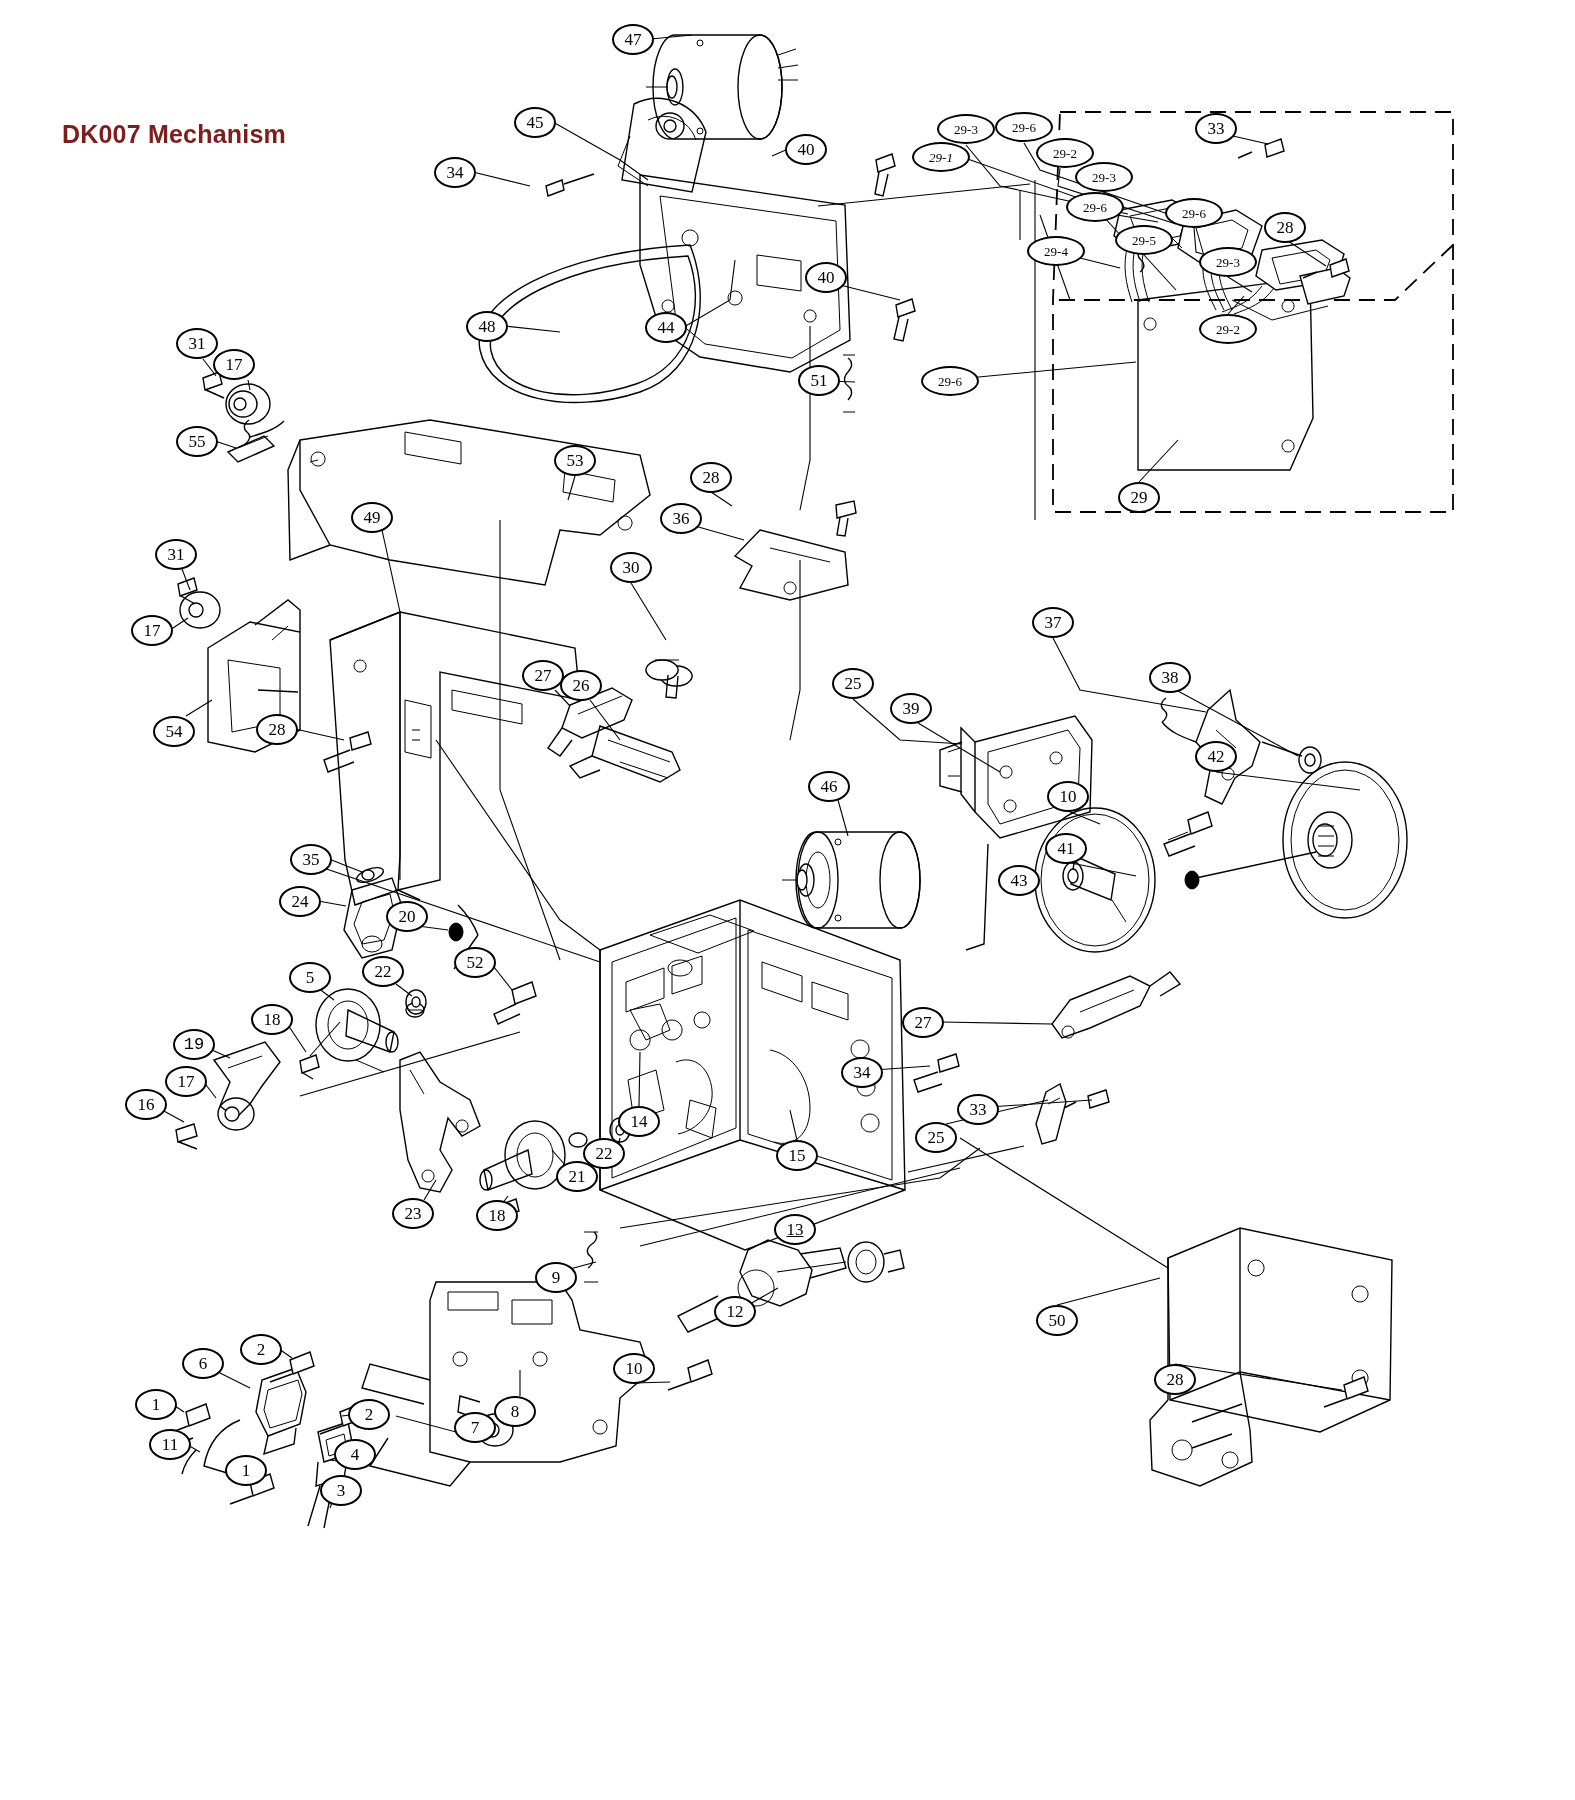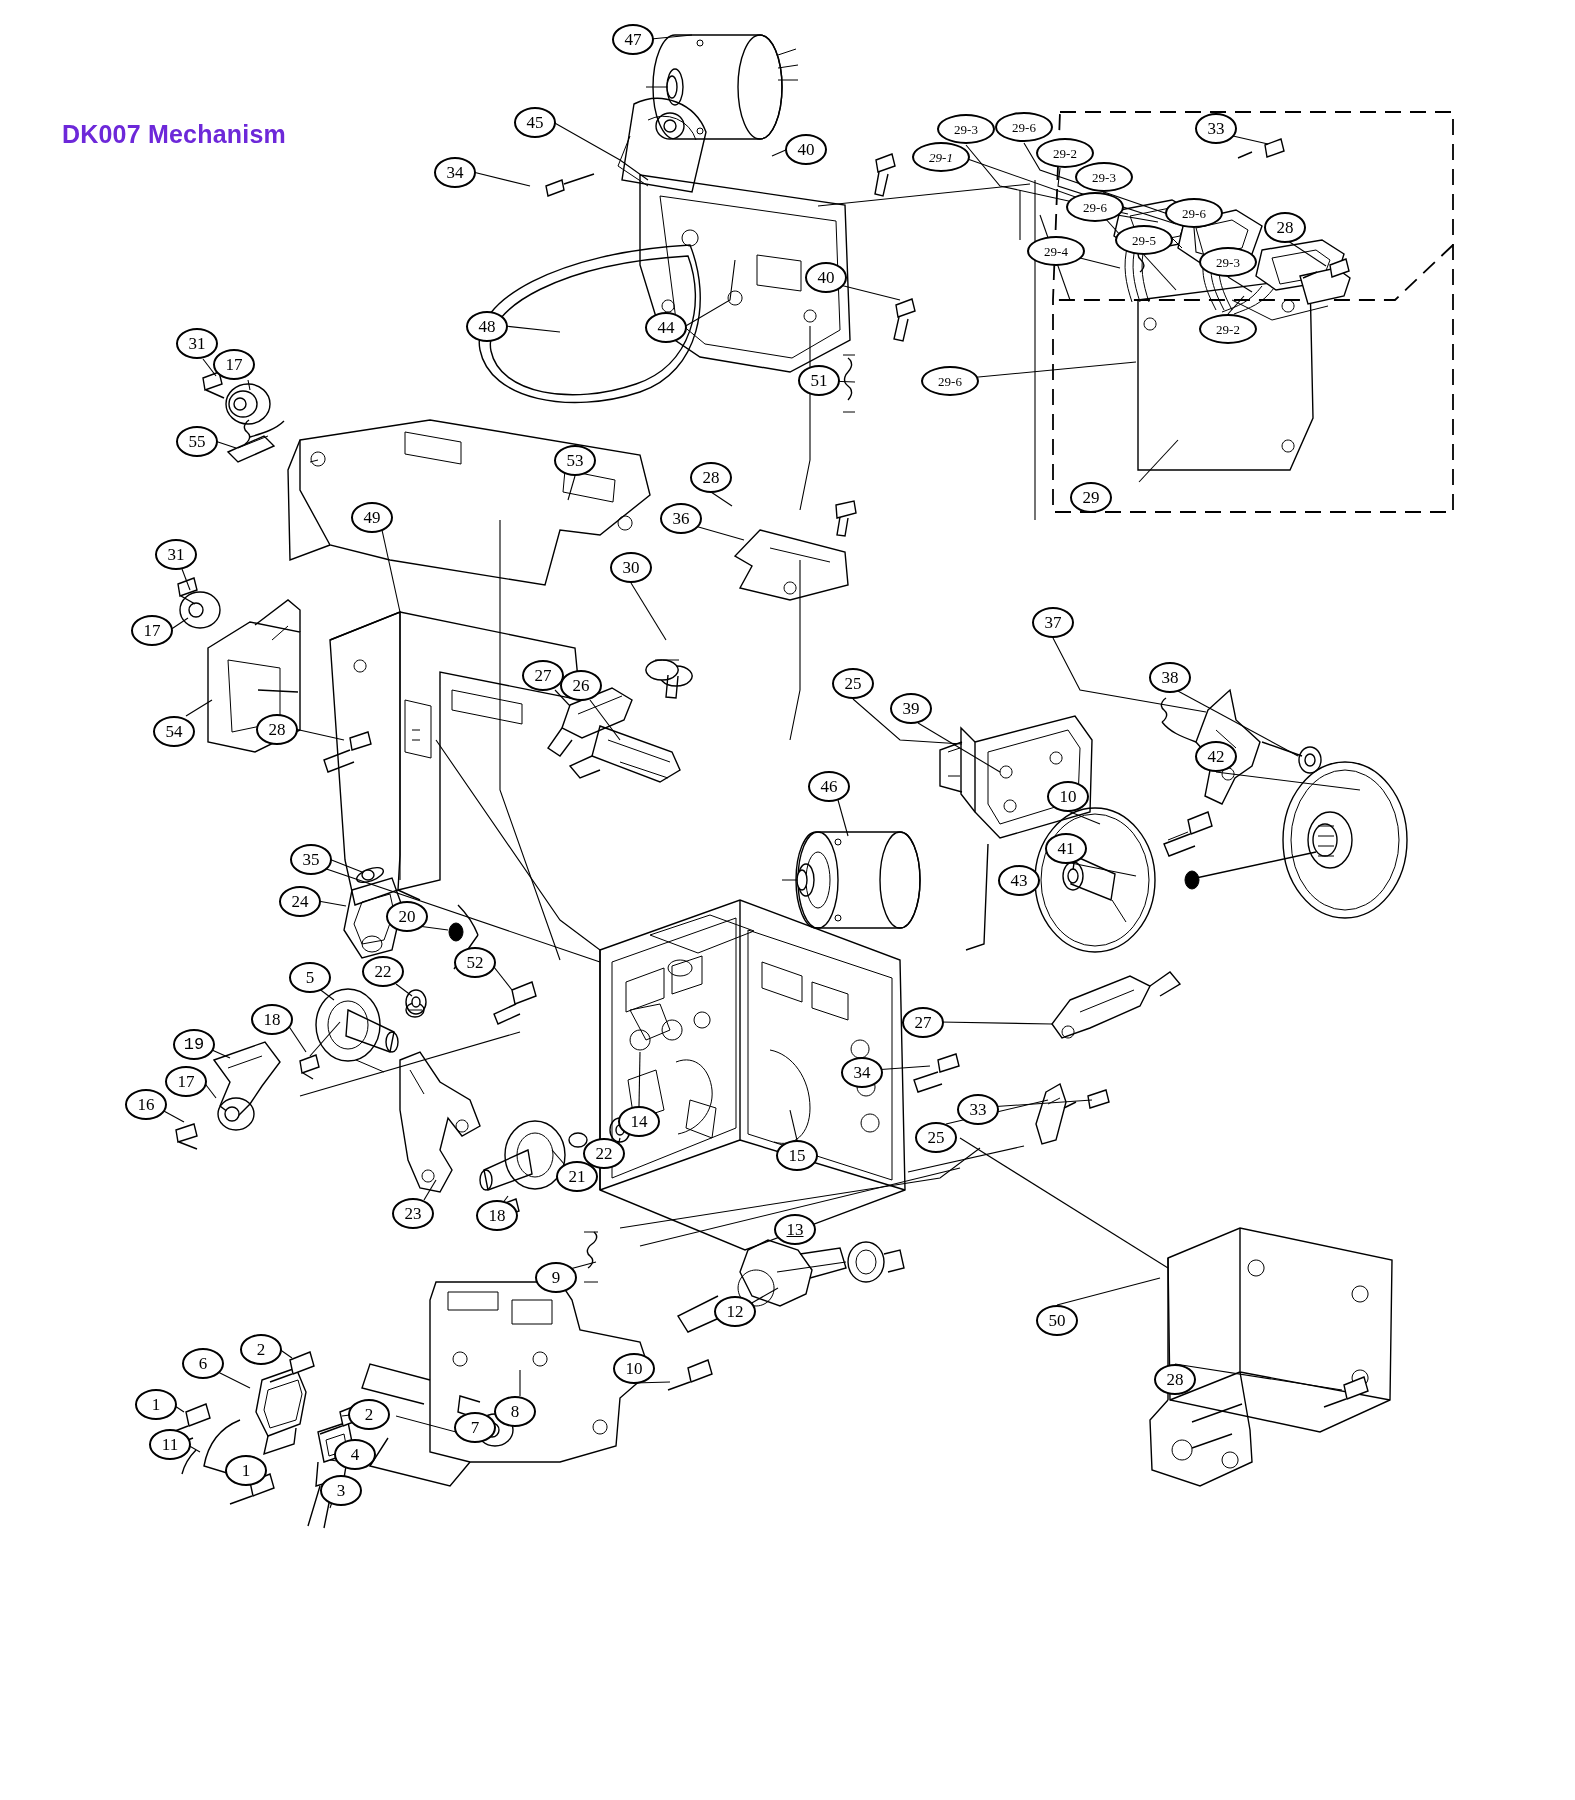--- a/index.html
+++ b/index.html
@@ -16,21 +16,21 @@
     height: 1800px;
     background: #ffffff;
     overflow: hidden;
   }
   #title {
     position: absolute;
     left: 62px;
     top: 120px;
     font-size: 25px;
     font-weight: bold;
-    color: #6d28d9;
+    color: #7f1d1d;
     letter-spacing: 0.2px;
     white-space: nowrap;
   }
   
   .callout {
     position: absolute;
     box-sizing: border-box;
     border: 2px solid #000;
     border-radius: 50%;
     background: #fff;
@@ -588,21 +588,21 @@
       <div class="callout c3" style="left: 1065px; top: 153px;">29-2</div>
       <div class="callout c3" style="left: 1104px; top: 177px;">29-3</div>
       <div class="callout c3" style="left: 1095px; top: 207px;">29-6</div>
       <div class="callout c3" style="left: 1194px; top: 213px;">29-6</div>
       <div class="callout c2" style="left: 1285px; top: 227px;">28</div>
       <div class="callout c3" style="left: 1144px; top: 240px;">29-5</div>
       <div class="callout c3" style="left: 1056px; top: 251px;">29-4</div>
       <div class="callout c3" style="left: 1228px; top: 262px;">29-3</div>
       <div class="callout c3" style="left: 1228px; top: 329px;">29-2</div>
       <div class="callout c3" style="left: 950px; top: 381px;">29-6</div>
-      <div class="callout c2" style="left: 1091px; top: 497px;">29</div>
+      <div class="callout c2" style="left: 1139px; top: 497px;">29</div>
       <div class="callout c2" style="left: 197px; top: 343px;">31</div>
       <div class="callout c2" style="left: 234px; top: 364px;">17</div>
       <div class="callout c2" style="left: 197px; top: 441px;">55</div>
       <div class="callout c2" style="left: 575px; top: 460px;">53</div>
       <div class="callout c2" style="left: 711px; top: 477px;">28</div>
       <div class="callout c2" style="left: 372px; top: 517px;">49</div>
       <div class="callout c2" style="left: 681px; top: 518px; text-align: center;">36</div>
       <div class="callout c2" style="left: 176px; top: 554px;">31</div>
       <div class="callout c2" style="left: 631px; top: 567px;">30</div>
       <div class="callout c2" style="left: 152px; top: 630px;">17</div>

